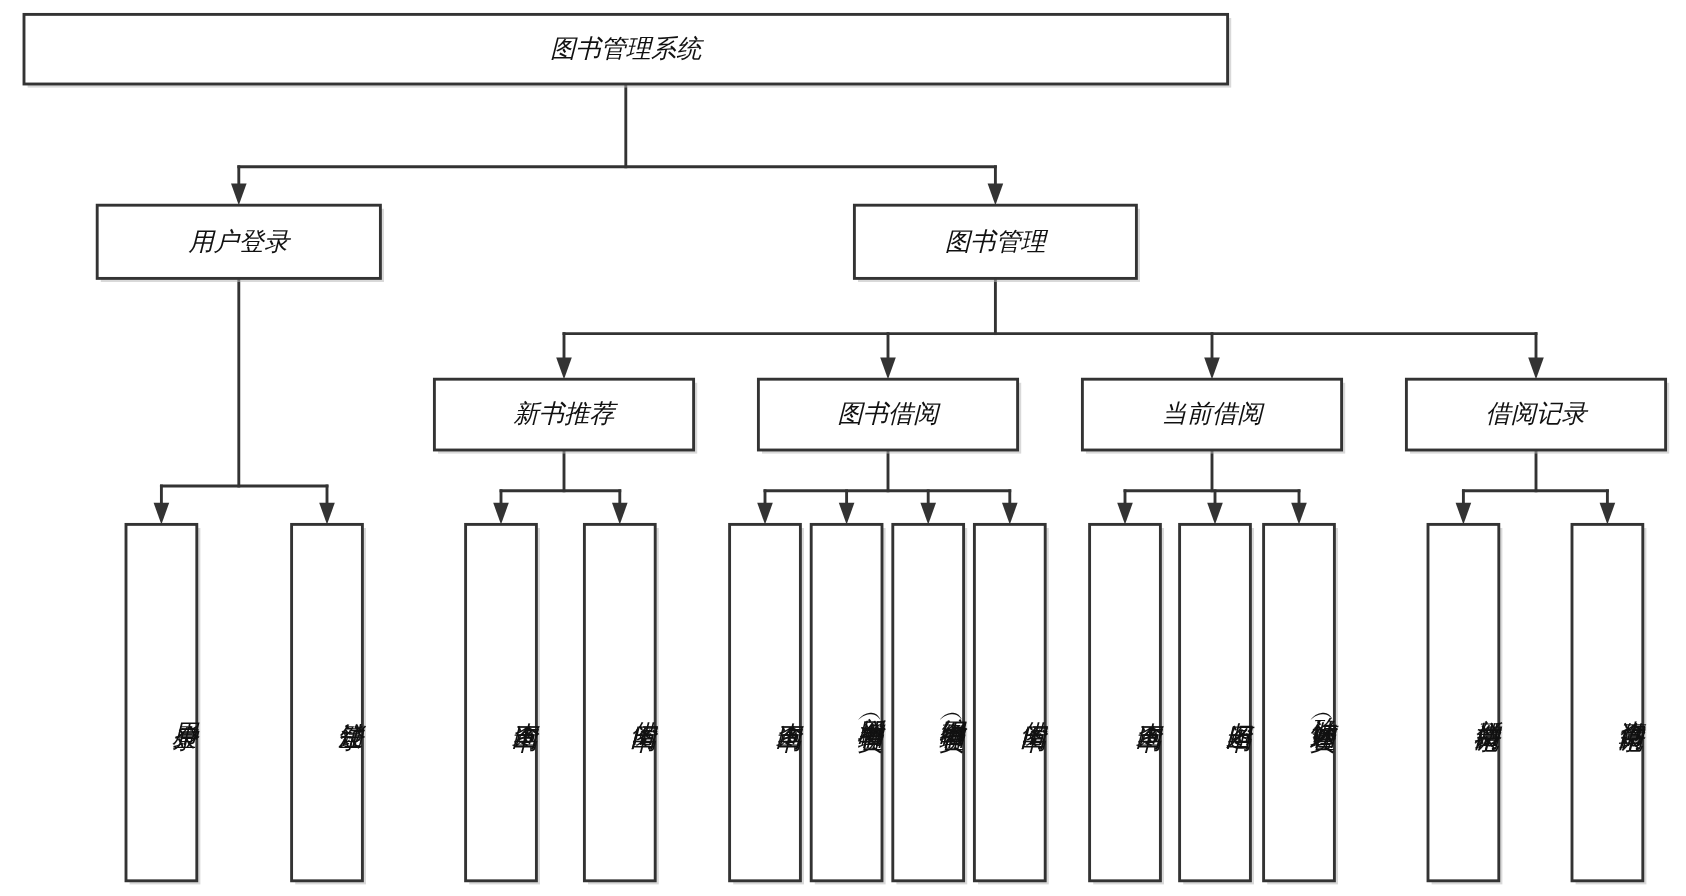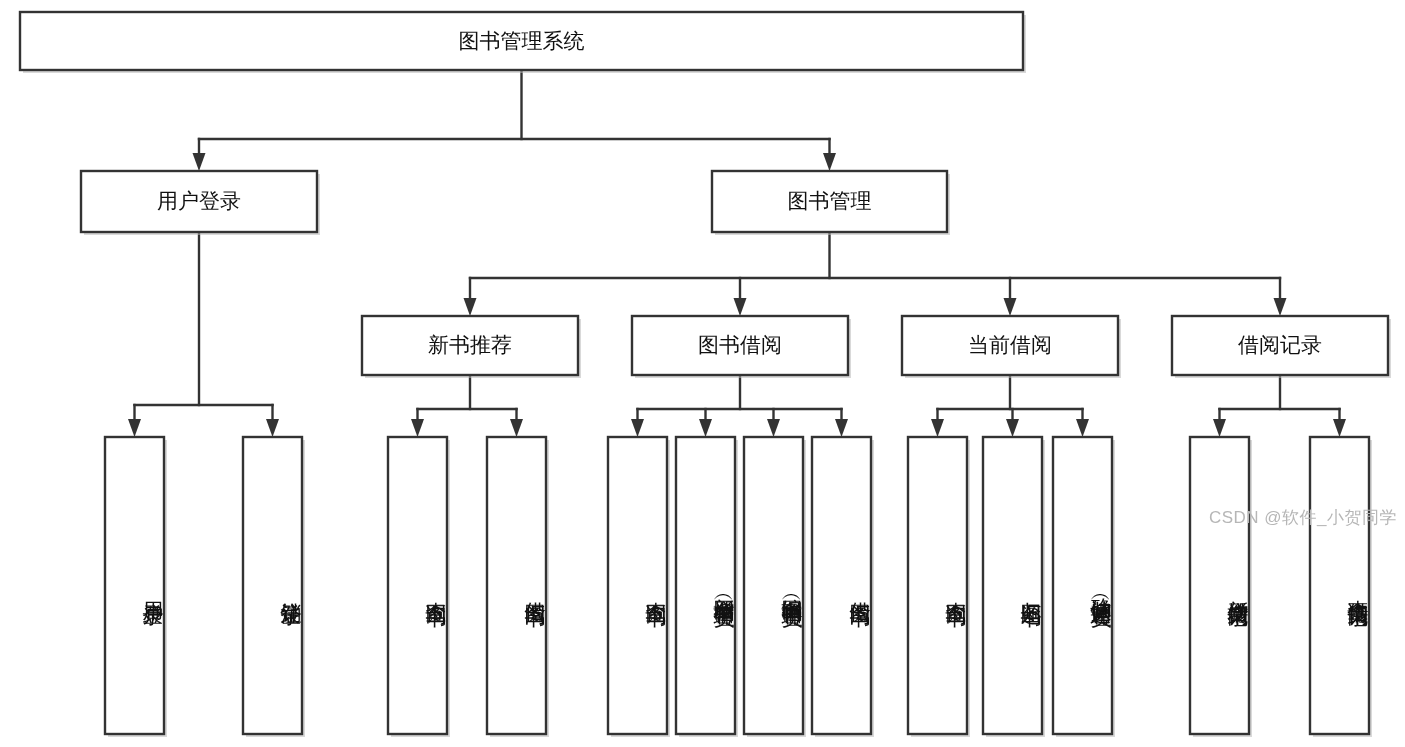--- a/index.html
+++ b/index.html
@@ -12,20 +12,21 @@
     width: 1405px;
     height: 747px;
     font-family: "Liberation Sans", "DejaVu Sans", sans-serif;
     overflow: hidden;
     position: relative;
   }
   #diagram-root {
     position: relative;
     width: 1405px;
     height: 533px;
+    font-style: italic;
   }
   svg.diagram-canvas {
     position: absolute;
     left: 0;
     top: 0;
     width: 1405px;
     height: 747px;
   }
   .node-box {
     fill: #ffffff;
@@ -201,14 +202,13 @@
       <div class="node-label-v" style="left: 676px; top: 445px; width: 59px; height: 285px;">新增图书（管理员）</div>
       <div class="node-label-v" style="left: 744px; top: 445px; width: 59px; height: 285px;">编辑图书（管理员）</div>
       <div class="node-label-v" style="left: 812px; top: 445px; width: 59px; height: 285px;">借阅图书</div>
       <div class="node-label-v" style="left: 908px; top: 445px; width: 59px; height: 285px;">查询图书</div>
       <div class="node-label-v" style="left: 983px; top: 445px; width: 59px; height: 285px;">归还图书</div>
       <div class="node-label-v" style="left: 1053px; top: 445px; width: 59px; height: 285px;">确认归还（管理员）</div>
       <div class="node-label-v" style="left: 1190px; top: 445px; width: 59px; height: 285px;">新增借阅记录</div>
       <div class="node-label-v" style="left: 1310px; top: 445px; width: 59px; height: 285px;">查询借阅记录</div>
     </div>
 
-  <div class="watermark">CSDN @软件_小贺同学</div>
 </div>
 
 </body></html>

